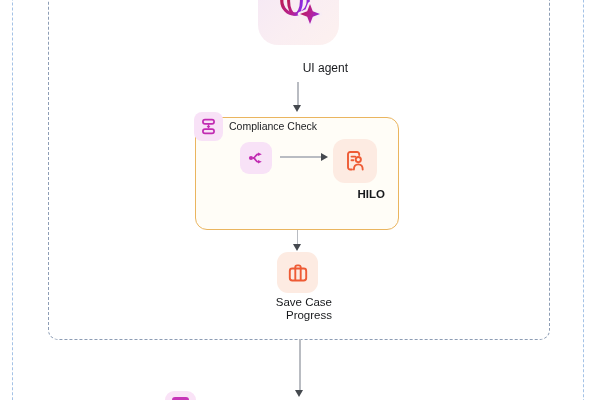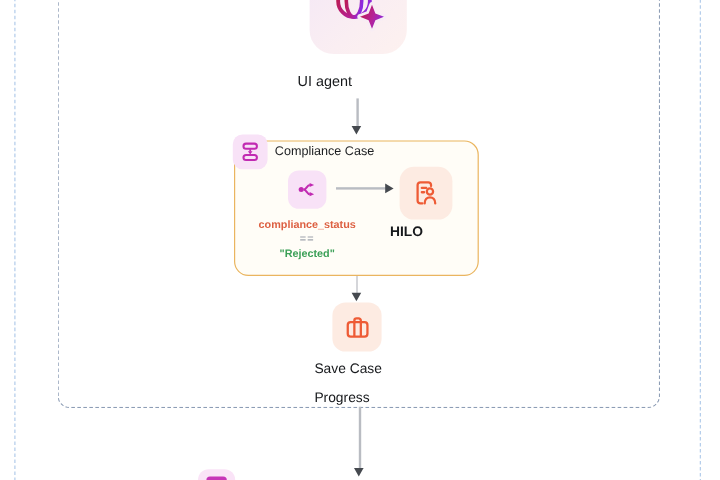--- a/index.html
+++ b/index.html
@@ -32,24 +32,24 @@
   .bottom-glyph{position:absolute;left:7px;top:6px;width:17px;height:10px;border-radius:3px;background:#c735b8;}
   
   .group-box{
     position:absolute;left:195px;top:117px;width:202px;height:111px;
     border:1px solid #eab55f;border-radius:12px;background:#fffdf7;
   }
   .group-title{
     position:absolute;left:229px;top:120px;font-size:10.5px;font-weight:500;color:#1b1d20;
   }
   
-  .node-label{position:absolute;text-align:left;color:#17191c;font-size:12px;font-weight:500;}
+  .node-label{position:absolute;text-align:right;color:#17191c;font-size:12px;font-weight:500;}
   .agent-label{left:248px;top:61px;width:100px;}
   .hilo-label{left:325px;top:188px;width:60px;font-size:11.5px;font-weight:bold;}
-  .save-label{left:262px;top:296px;width:70px;font-size:11.5px;line-height:24px;}
+  .save-label{left:262px;top:296px;width:70px;font-size:11.5px;line-height:13px;}
   
   .condition{position:absolute;left:196px;top:182px;width:120px;text-align:center;}
   .cond-field{font-size:9px;font-weight:600;color:#dd6042;}
   .cond-op{font-size:9px;font-weight:700;color:#a3a8b0;margin-top:2px;letter-spacing:1px;}
   .cond-value{font-size:9px;font-weight:600;color:#3ca058;margin-top:2px;}
   
   .vline{position:absolute;width:1.5px;background:#b9bcc2;}
   .hline{position:absolute;height:1.5px;background:#b9bcc2;}
   .head-down{position:absolute;width:0;height:0;border-left:4.5px solid transparent;border-right:4.5px solid transparent;border-top:7px solid #45494f;}
   .head-right{position:absolute;width:0;height:0;border-top:4.5px solid transparent;border-bottom:4.5px solid transparent;border-left:7px solid #45494f;}
@@ -87,21 +87,21 @@
 
   <div class="group-box"></div>
   <div class="tile pink-tile badge-tile">
     <svg width="17" height="17" viewBox="0 0 17 17">
       <rect x="2.9" y="1.7" width="11.2" height="4.2" rx="2.1" fill="none" stroke="#c12bb2" stroke-width="1.7"></rect>
       <rect x="2.9" y="11.1" width="11.2" height="4.2" rx="2.1" fill="none" stroke="#c12bb2" stroke-width="1.7"></rect>
       <line x1="8.5" y1="6.3" x2="8.5" y2="8.3" stroke="#c12bb2" stroke-width="1.5"></line>
       <polygon points="8.5,10.7 6.6,8 10.4,8" fill="#c12bb2"></polygon>
     </svg>
   </div>
-  <div class="group-title">Compliance Case</div>
+  <div class="group-title">Compliance Check</div>
 
   <div class="tile pink-tile split-tile">
     <svg width="18" height="18" viewBox="0 0 18 18">
       <circle cx="4" cy="9" r="2.1" fill="#c12bb2"></circle>
       <path d="M6 9 C 8.6 9 8.6 5.2 11.2 5.2" fill="none" stroke="#c12bb2" stroke-width="1.7"></path>
       <path d="M6 9 C 8.6 9 8.6 12.8 11.2 12.8" fill="none" stroke="#c12bb2" stroke-width="1.7"></path>
       <polygon points="11,3.5 14.8,5.2 11,6.9" fill="#c12bb2"></polygon>
       <polygon points="11,11.1 14.8,12.8 11,14.5" fill="#c12bb2"></polygon>
     </svg>
   </div>
@@ -115,25 +115,20 @@
     <svg width="26" height="26" viewBox="0 0 26 26">
       <path d="M10 21.5 H8.2 a2.2 2.2 0 0 1 -2.2 -2.2 V6.2 a2.2 2.2 0 0 1 2.2 -2.2 H15 a2.2 2.2 0 0 1 2.2 2.2 V7" fill="none" stroke="#ee5b35" stroke-width="1.9" stroke-linecap="round"></path>
       <line x1="9.5" y1="8.6" x2="13.2" y2="8.6" stroke="#ee5b35" stroke-width="1.9" stroke-linecap="round"></line>
       <line x1="9.5" y1="12.2" x2="11.4" y2="12.2" stroke="#ee5b35" stroke-width="1.9" stroke-linecap="round"></line>
       <circle cx="16.3" cy="11.6" r="2.6" fill="none" stroke="#ee5b35" stroke-width="1.9"></circle>
       <path d="M11.9 21.5 c0 -3.4 2 -5.1 4.4 -5.1 s4.4 1.7 4.4 5.1" fill="none" stroke="#ee5b35" stroke-width="1.9" stroke-linecap="round"></path>
     </svg>
   </div>
   <div class="node-label hilo-label">HILO</div>
 
-  <div class="condition">
-    <div class="cond-field">compliance_status</div>
-    <div class="cond-op">==</div>
-    <div class="cond-value">"Rejected"</div>
-  </div>
 
   <div>
     <div class="vline" style="left:296.5px;top:230px;height:15px;"></div>
     <div class="head-down" style="left:292.5px;top:244px;"></div>
   </div>
 
   <div class="tile peach-tile save-tile">
     <svg width="24" height="24" viewBox="0 0 24 24">
       <rect x="3.8" y="7.5" width="16.4" height="12" rx="2.4" fill="none" stroke="#ee5b35" stroke-width="1.9"></rect>
       <path d="M9.3 7.5 V6.2 a1.8 1.8 0 0 1 1.8 -1.8 h1.8 a1.8 1.8 0 0 1 1.8 1.8 V7.5" fill="none" stroke="#ee5b35" stroke-width="1.9" stroke-linecap="round"></path>

